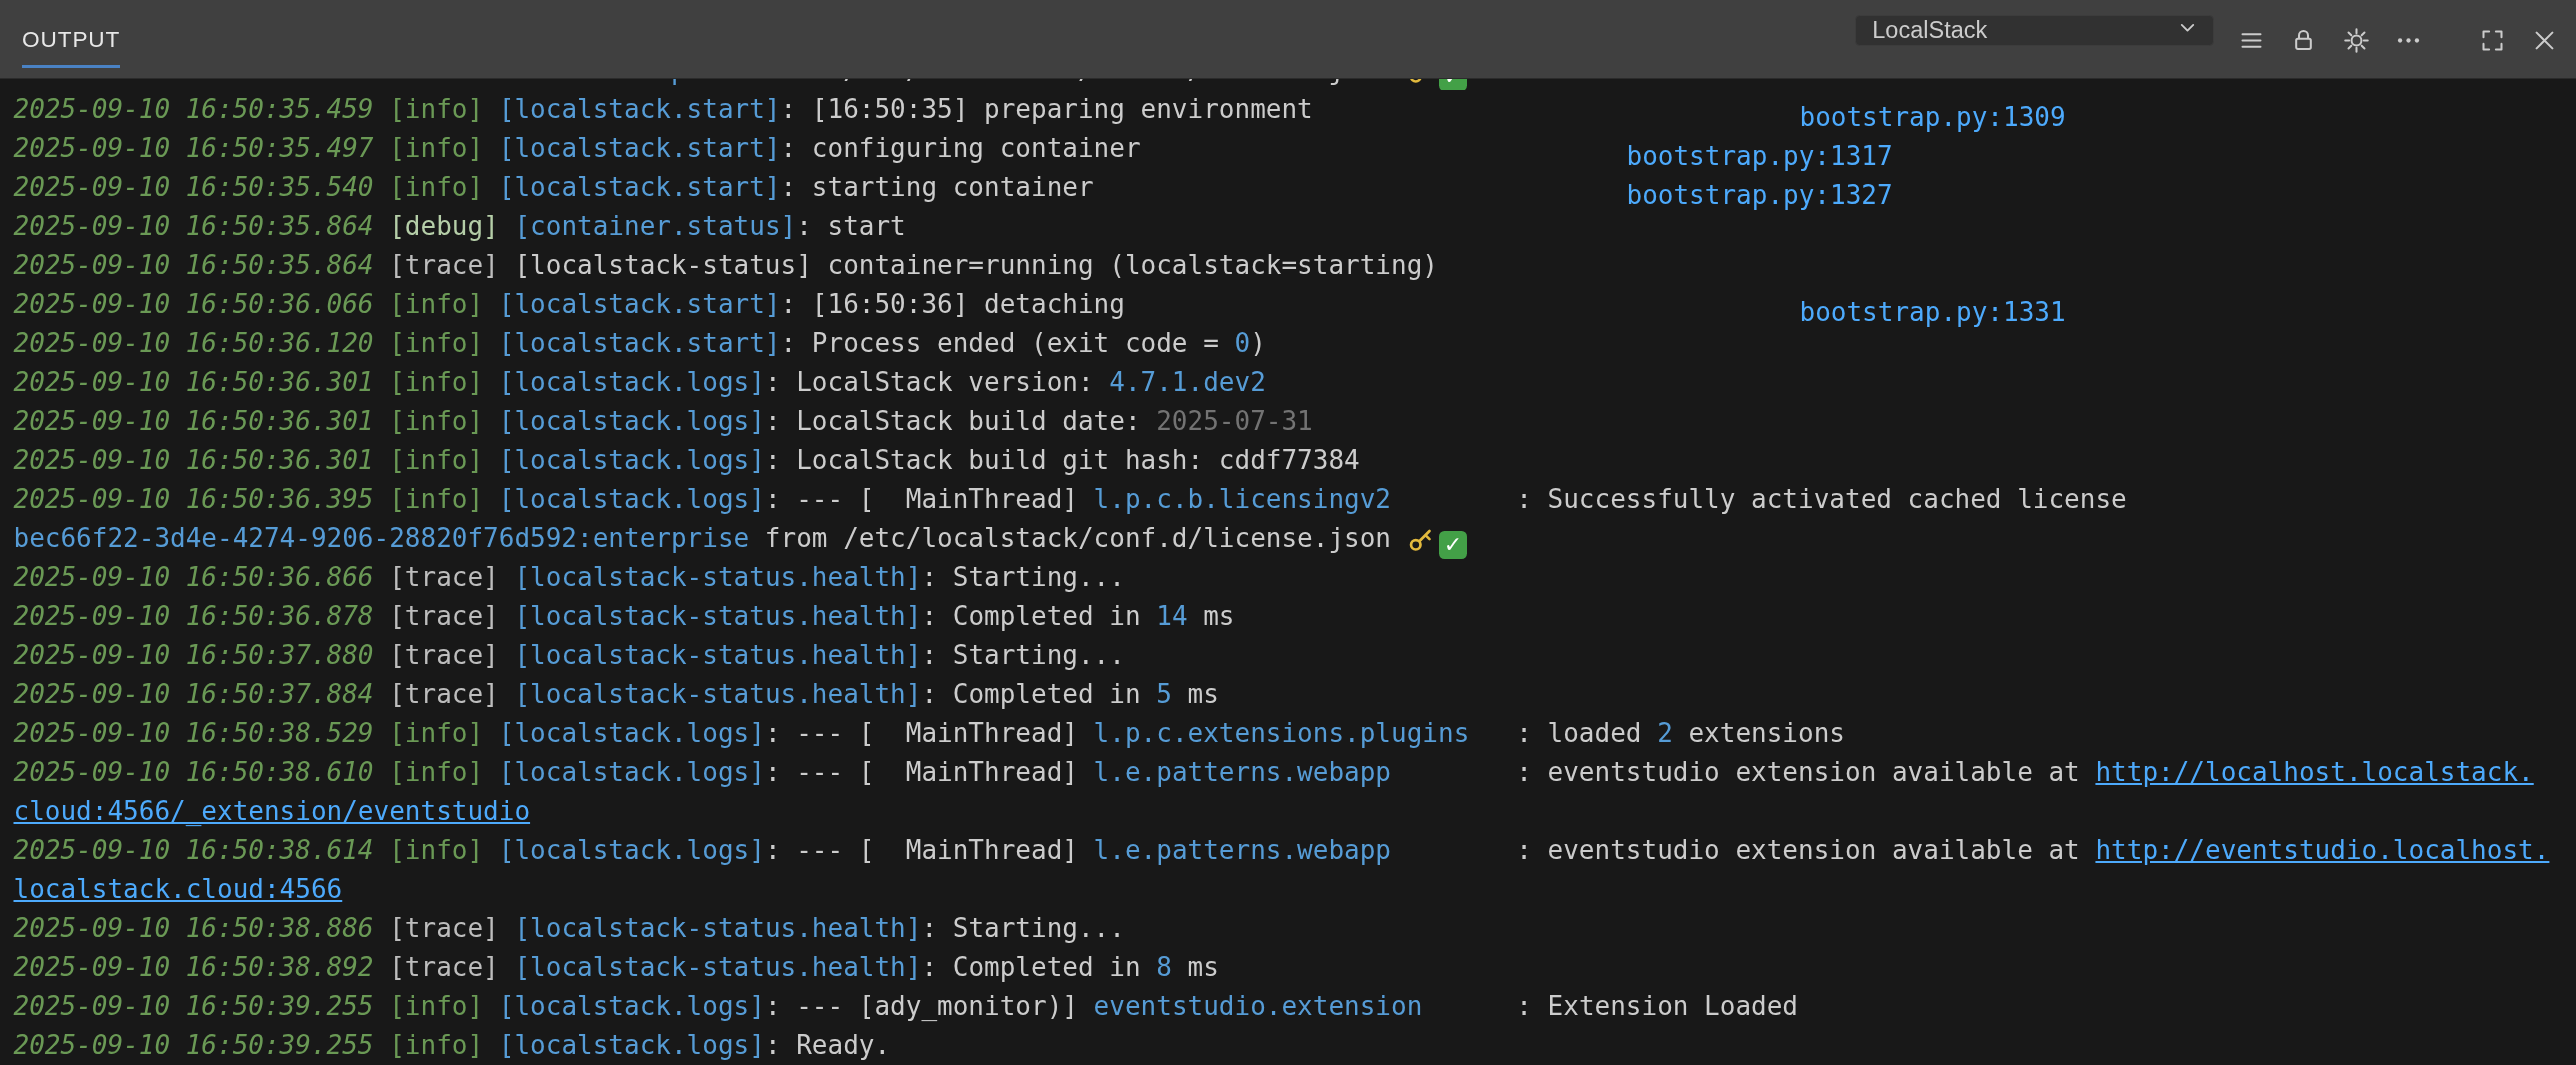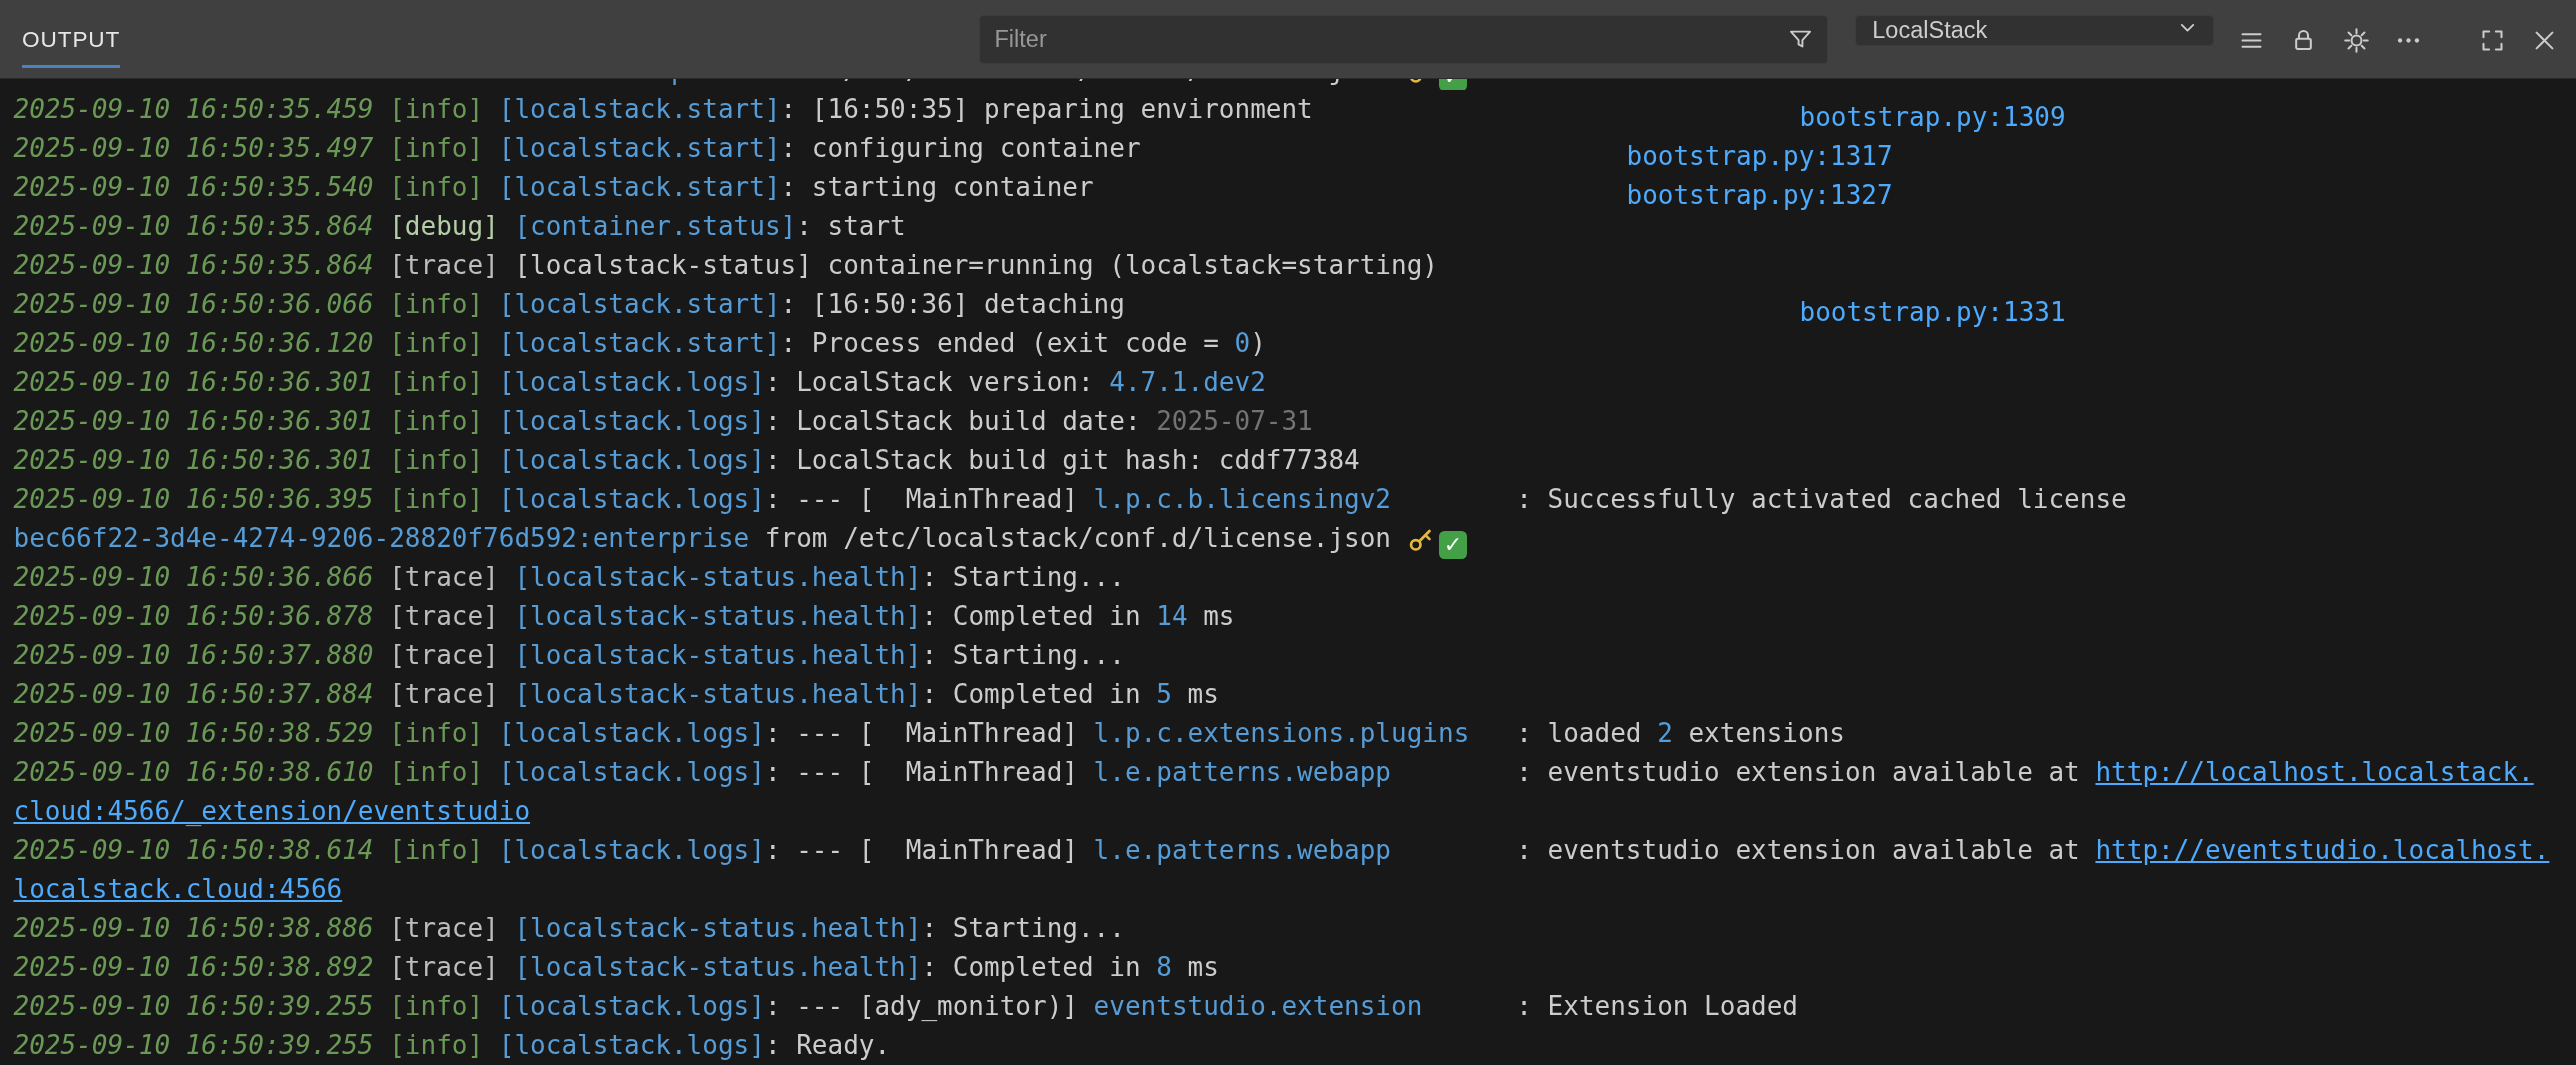--- a/index.html
+++ b/index.html
@@ -99,28 +99,20 @@
   .emoji-key { display:inline-block; vertical-align:-1.8px; }
 </style>
 </head>
 <body>
 
 <div class="topbar">
   <div class="tab">
     <span class="tab-label">OUTPUT</span>
   </div>
 
-  <div class="filter-box">
-    <input class="filter-input" placeholder="Filter" style="">
-    <span class="funnel-wrap">
-      <svg width="27" height="27" viewBox="0 0 24 24" fill="none" stroke="#cccccc" stroke-width="1.7" stroke-linejoin="round">
-        <path d="M3.5 5h17l-6.8 7.6v5.6l-3.4-1.8v-3.8L3.5 5Z"></path>
-      </svg>
-    </span>
-  </div>
 
   <div class="channel">
     <span>LocalStack</span>
     <span>
       <svg width="25" height="25" viewBox="0 0 24 24" fill="none" stroke="#cccccc" stroke-width="1.8" stroke-linecap="round" stroke-linejoin="round">
         <path d="M6.5 9.5 12 15l5.5-5.5"></path>
       </svg>
     </span>
   </div>
 

